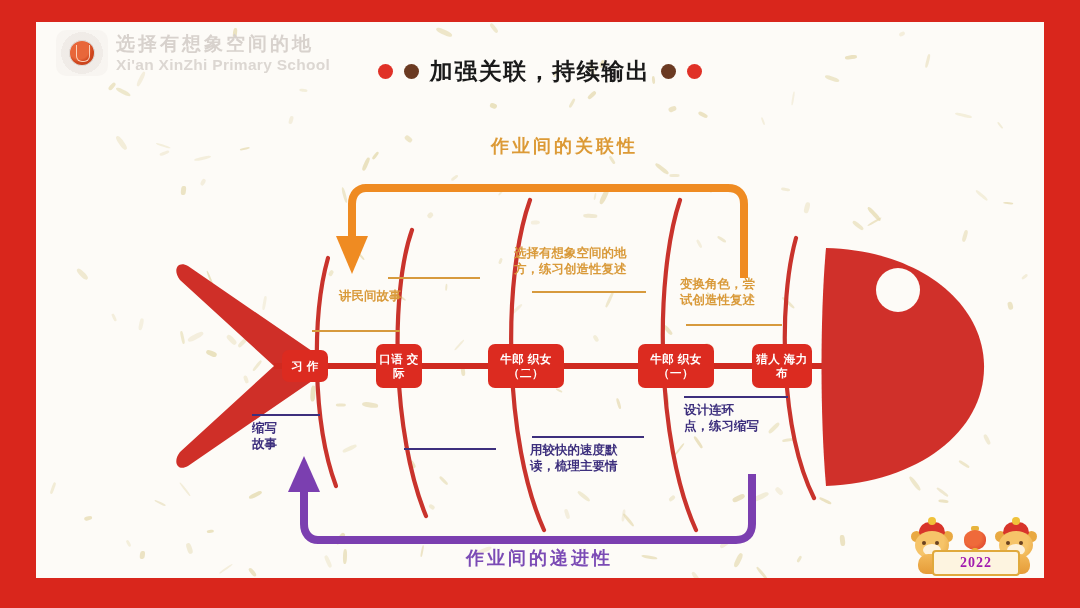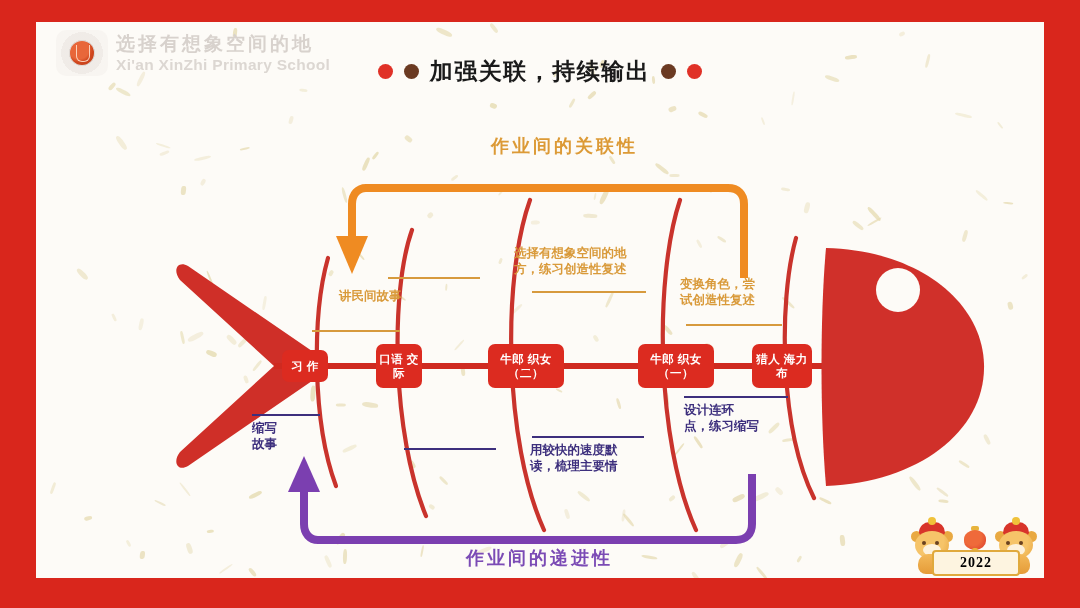--- a/index.html
+++ b/index.html
@@ -75,21 +75,21 @@
   #tiger-left .scroll{left:30px;}
   #tiger-right{left:84px;top:2px;}
   #tiger-right .scroll{left:2px;}
   #lantern{position:absolute;left:54px;top:6px;width:22px;height:26px;}
   #lantern .lb{position:absolute;left:0;top:4px;width:22px;height:20px;border-radius:50%/45%;
         background:radial-gradient(circle at 40% 35%,#ef6a3a 0 45%,#d8372a 100%);}
   #lantern .ltop{position:absolute;left:7px;top:0;width:8px;height:5px;background:#e8b43c;border-radius:2px;}
   #lantern .lbot{position:absolute;left:8px;top:22px;width:6px;height:6px;background:#e8b43c;border-radius:2px;}
   #year-plate{position:absolute;left:22px;top:30px;width:84px;height:22px;border:2px solid #e0a93c;border-radius:4px;
         background:#fdf4e0;display:flex;align-items:center;justify-content:center;}
-  #year-plate span{font-size:14px;font-weight:bold;color:#000000;letter-spacing:1px;font-family:"Liberation Serif",serif;}
+  #year-plate span{font-size:14px;font-weight:bold;color:#a21caf;letter-spacing:1px;font-family:"Liberation Serif",serif;}
 </style>
 </head>
 <body>
 
 <div id="slide">
   <div id="paper">
 
     <div id="confetti">
         <span style="left: 629.899px; top: 301.633px; width: 3.9px; height: 12px; opacity: 0.76; transform: rotate(139deg);"></span>
         <span style="left: 144.702px; top: 309.273px; width: 2.8px; height: 13.2px; opacity: 0.64; transform: rotate(348deg);"></span>

